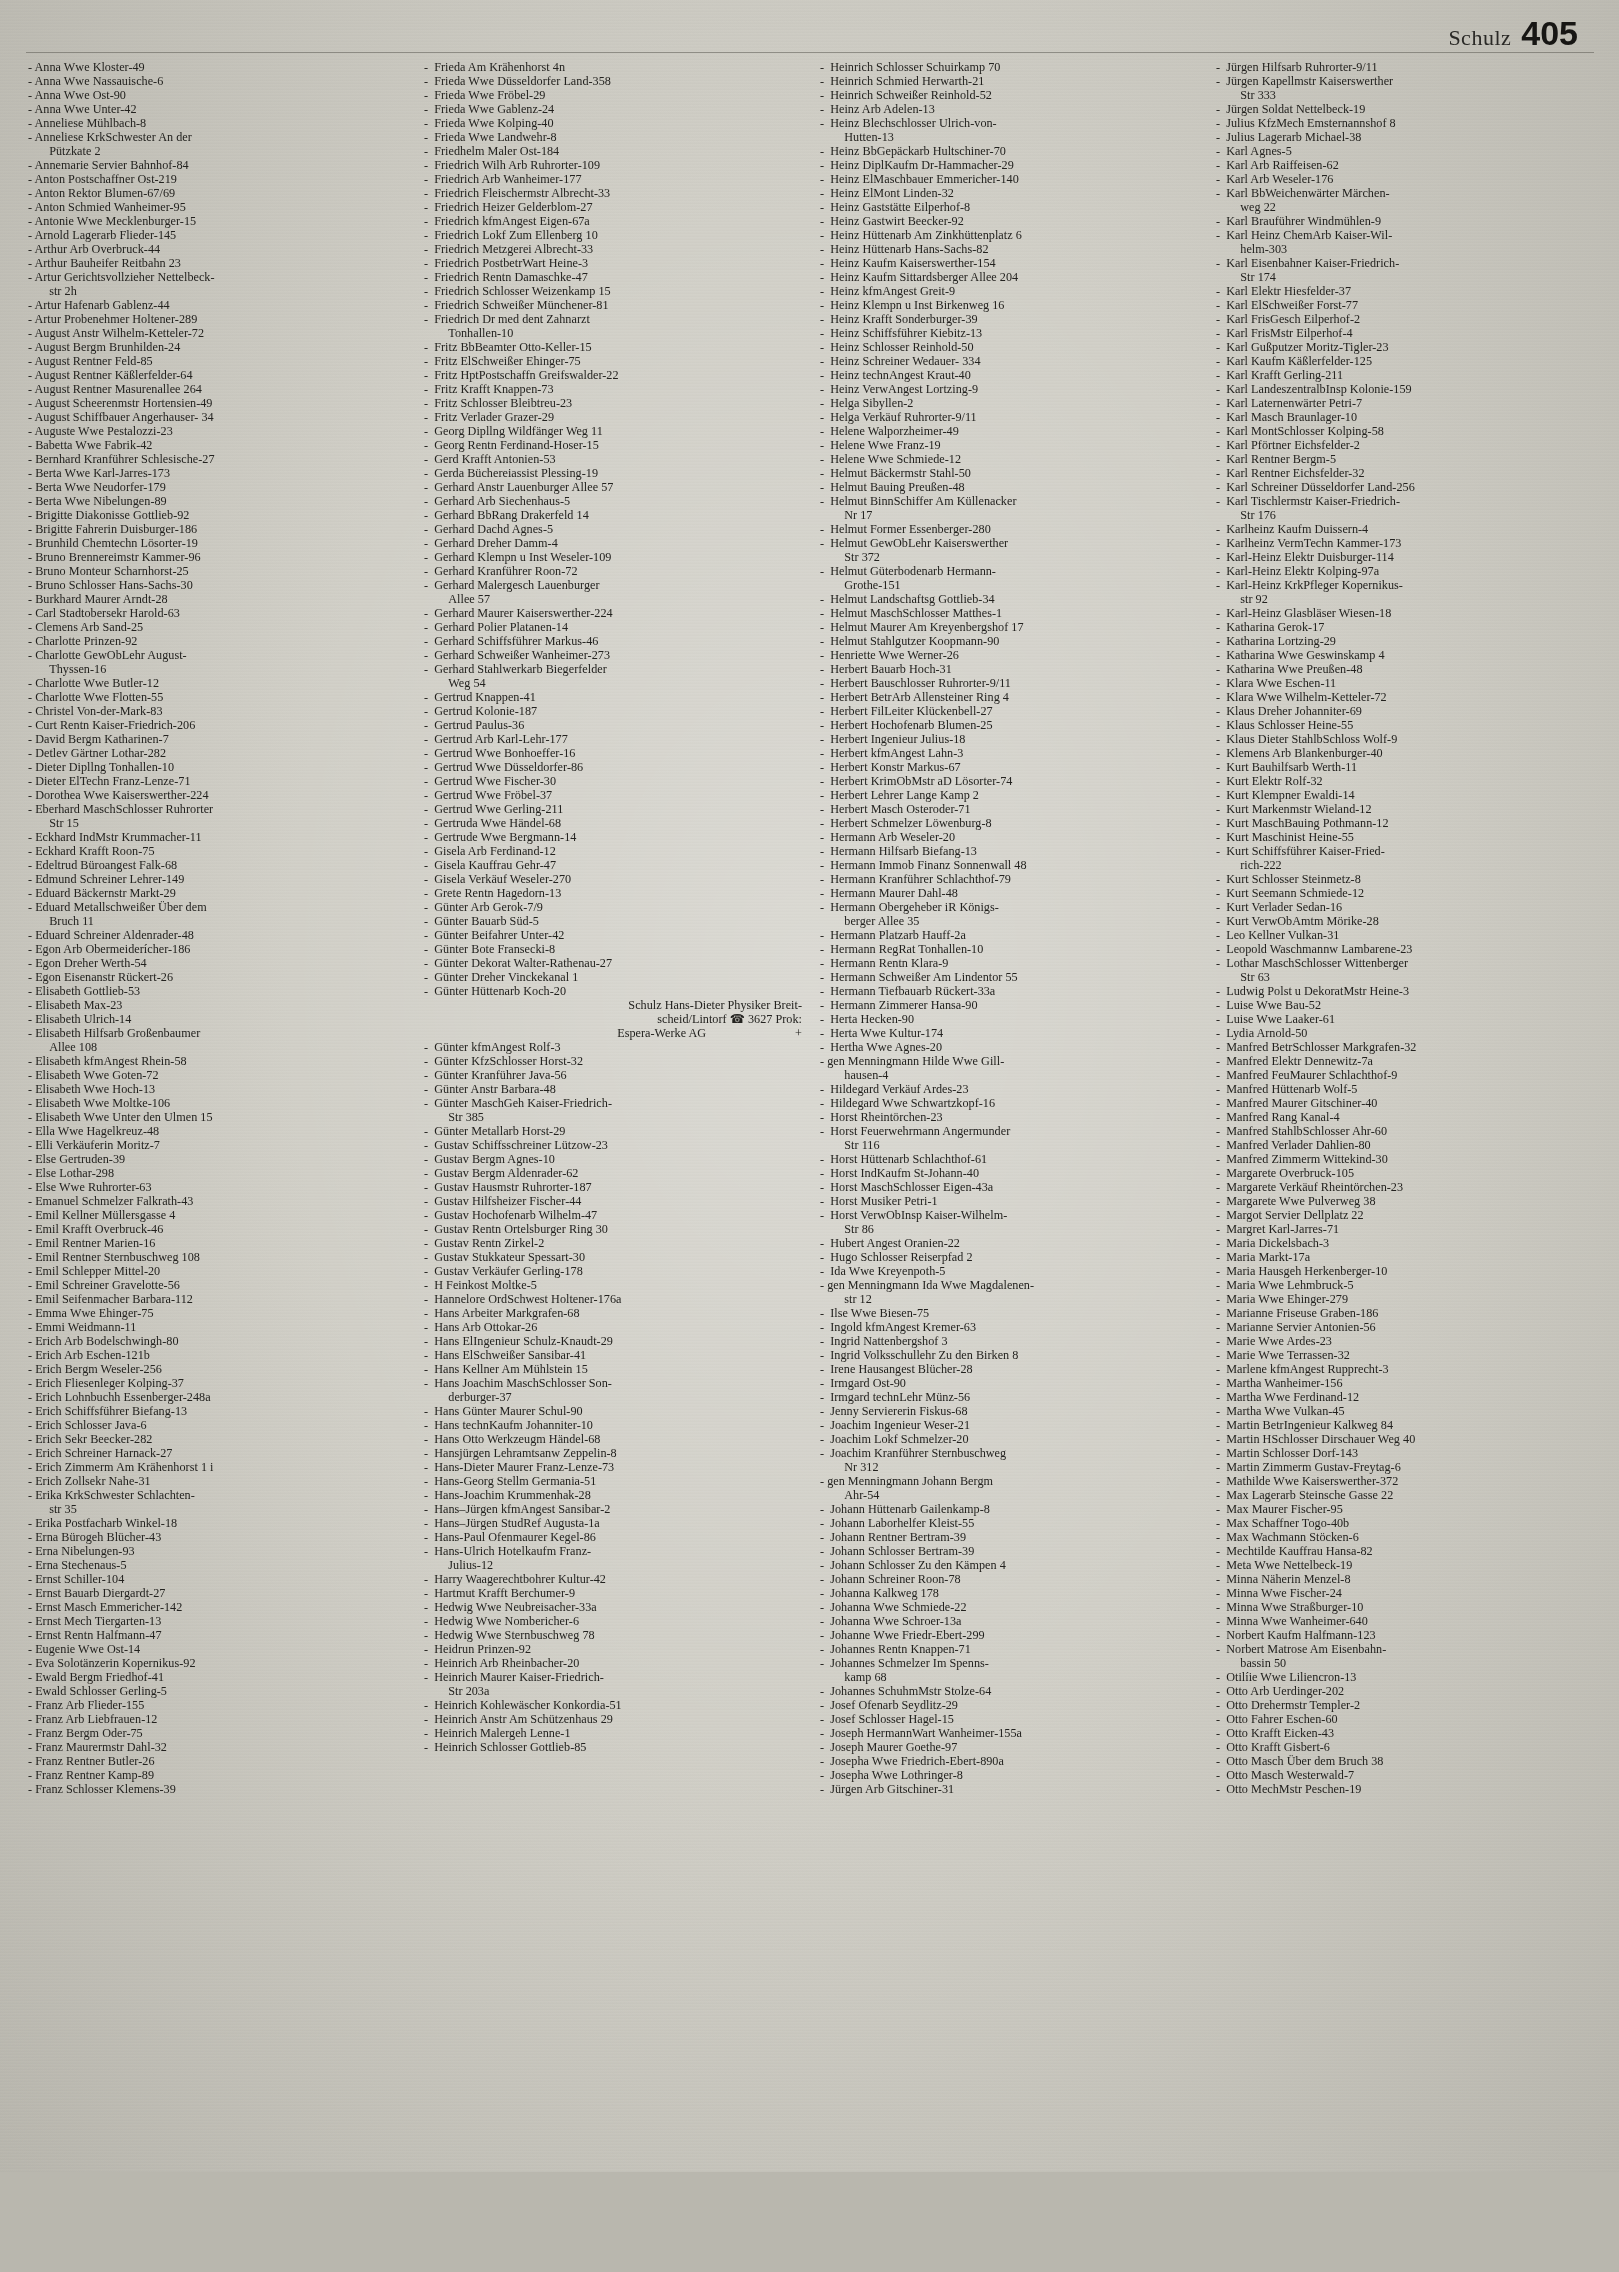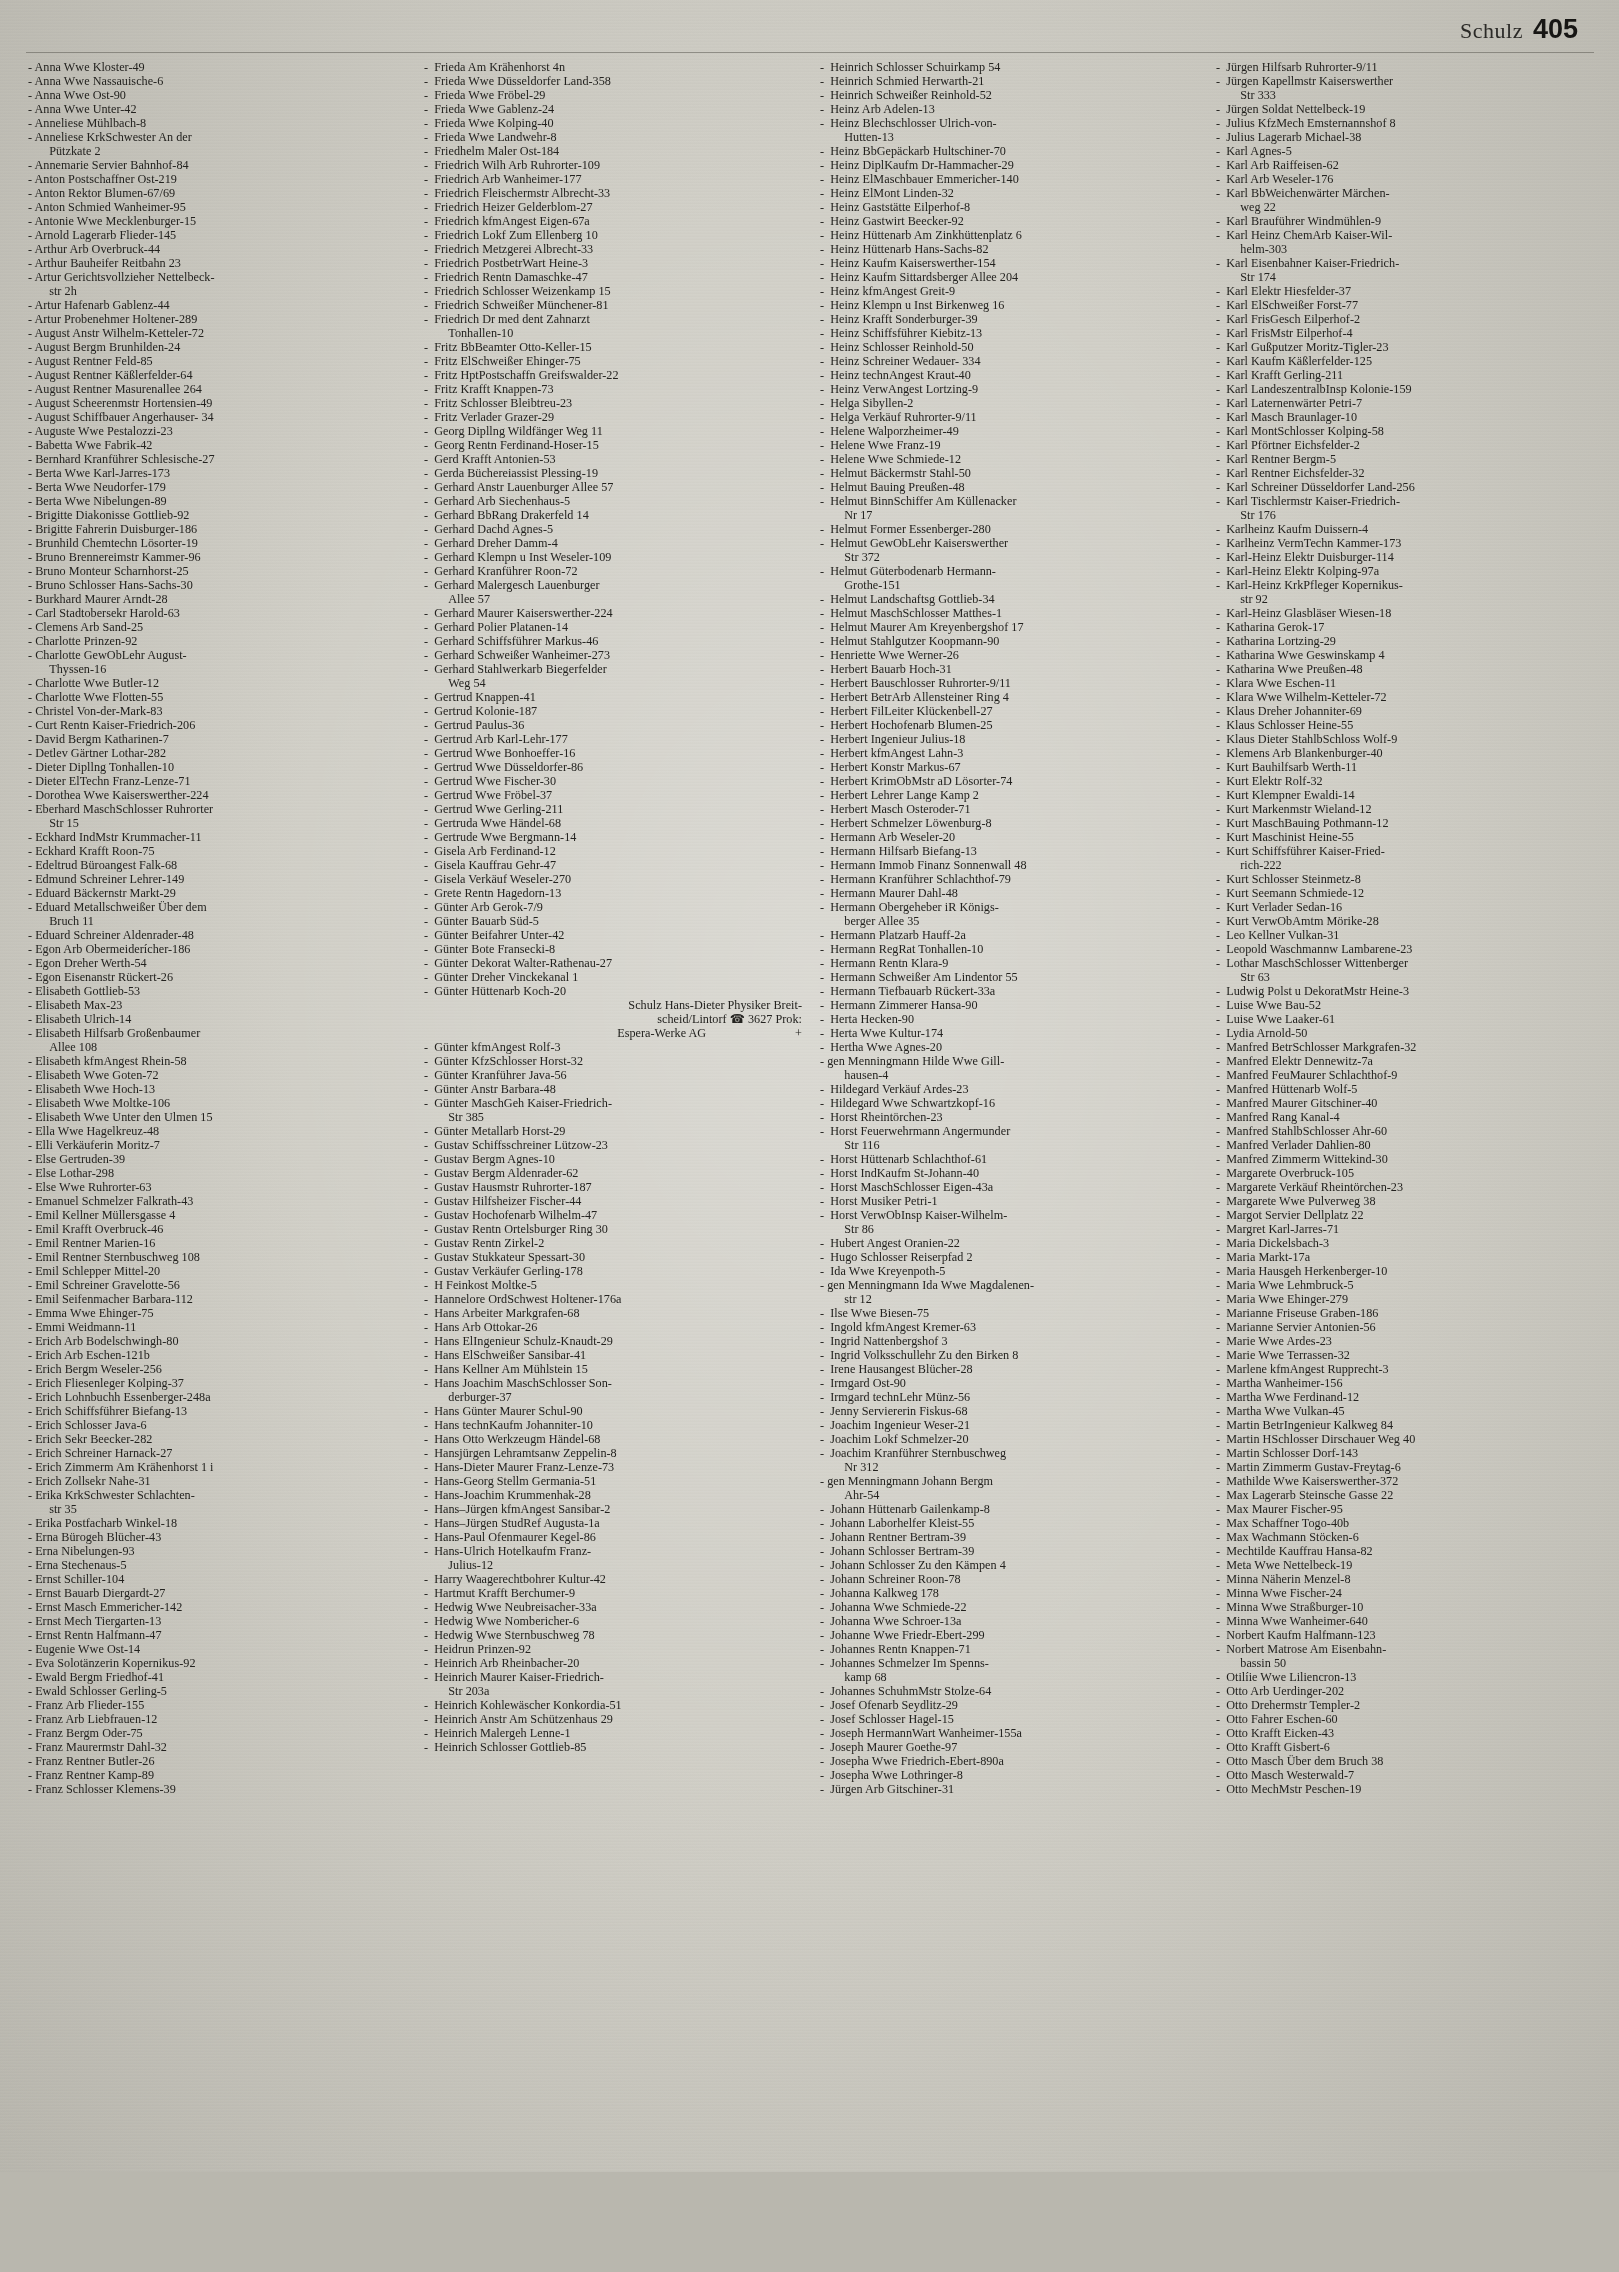--- a/index.html
+++ b/index.html
@@ -48,21 +48,21 @@
   }
   .header .word {
     font-family: "Liberation Serif", serif;
     font-size: 22px;
     color: #2b2a27;
     letter-spacing: 0.5px;
   }
   .header .pageno {
     font-family: "Liberation Sans", sans-serif;
     font-weight: bold;
-    font-size: 27px;
+    font-size: 34px;
     color: #171614;
     letter-spacing: 0px;
   }
   .rule {
     position: absolute;
     left: 26px;
     right: 26px;
     top: 52px;
     height: 1px;
     background: #5d5b54;
@@ -366,21 +366,21 @@
           <li>-  Heinrich Maurer Kaiser-Friedrich-
     Str 203a</li>
           <li>-  Heinrich Kohlewäscher Konkordia-51</li>
           <li>-  Heinrich Anstr Am Schützenhaus 29</li>
           <li>-  Heinrich Malergeh Lenne-1</li>
           <li>-  Heinrich Schlosser Gottlieb-85</li>
         </ul>
     </div>
     <div class="col">
       <ul class="entries">
-          <li>-  Heinrich Schlosser Schuirkamp 54</li>
+          <li>-  Heinrich Schlosser Schuirkamp 70</li>
           <li>-  Heinrich Schmied Herwarth-21</li>
           <li>-  Heinrich Schweißer Reinhold-52</li>
           <li>-  Heinz Arb Adelen-13</li>
           <li>-  Heinz Blechschlosser Ulrich-von-
     Hutten-13</li>
           <li>-  Heinz BbGepäckarb Hultschiner-70</li>
           <li>-  Heinz DiplKaufm Dr-Hammacher-29</li>
           <li>-  Heinz ElMaschbauer Emmericher-140</li>
           <li>-  Heinz ElMont Linden-32</li>
           <li>-  Heinz Gaststätte Eilperhof-8</li>

